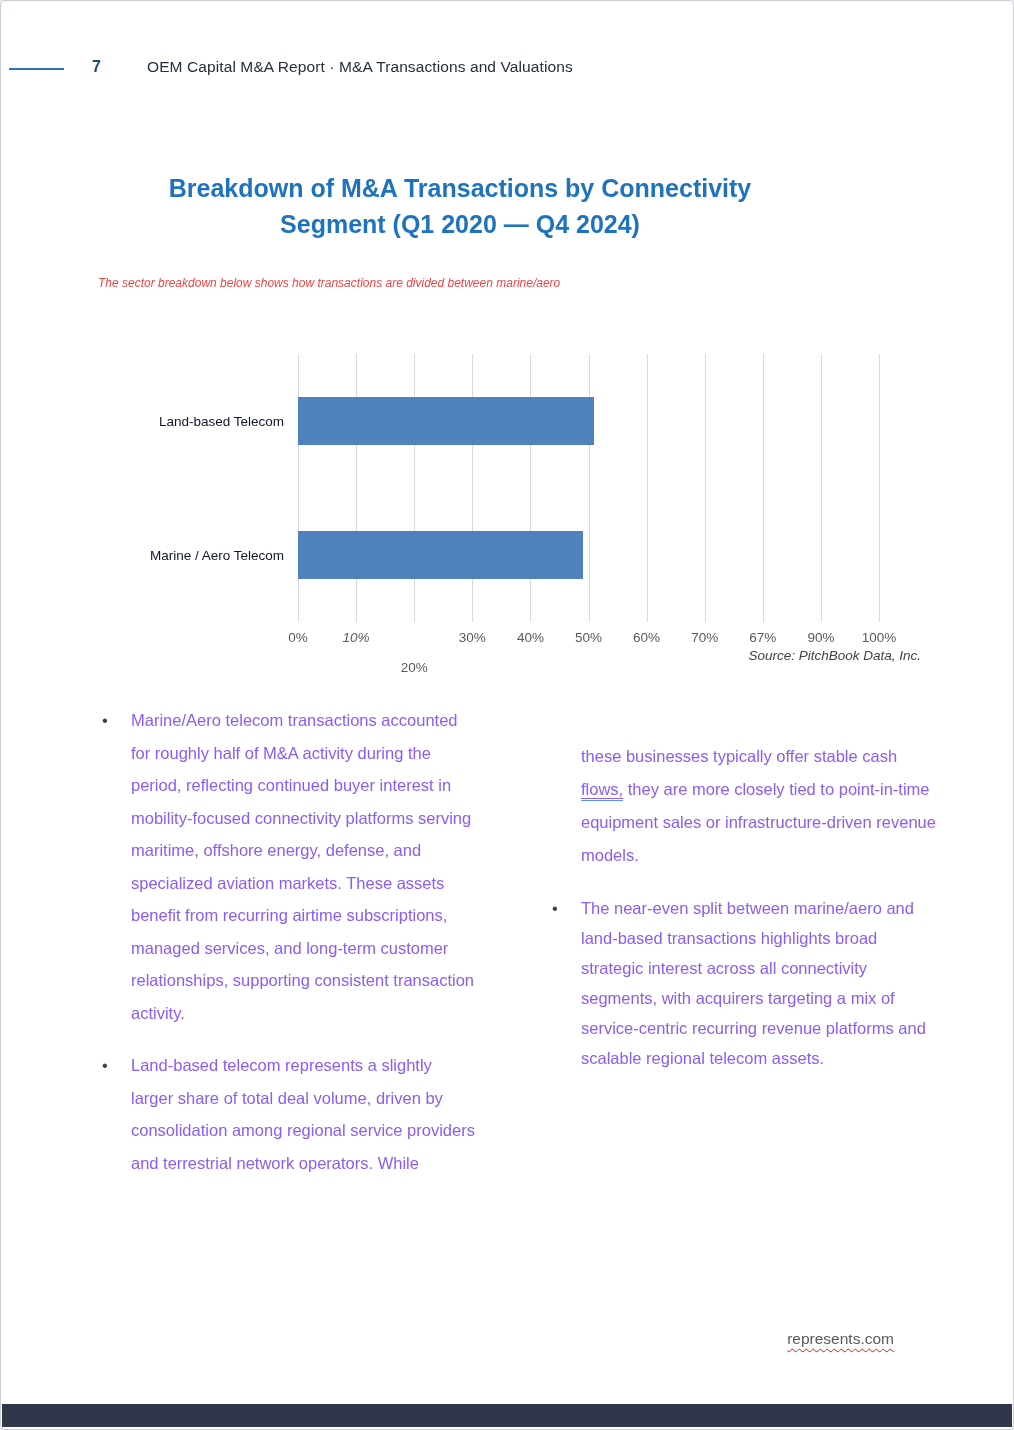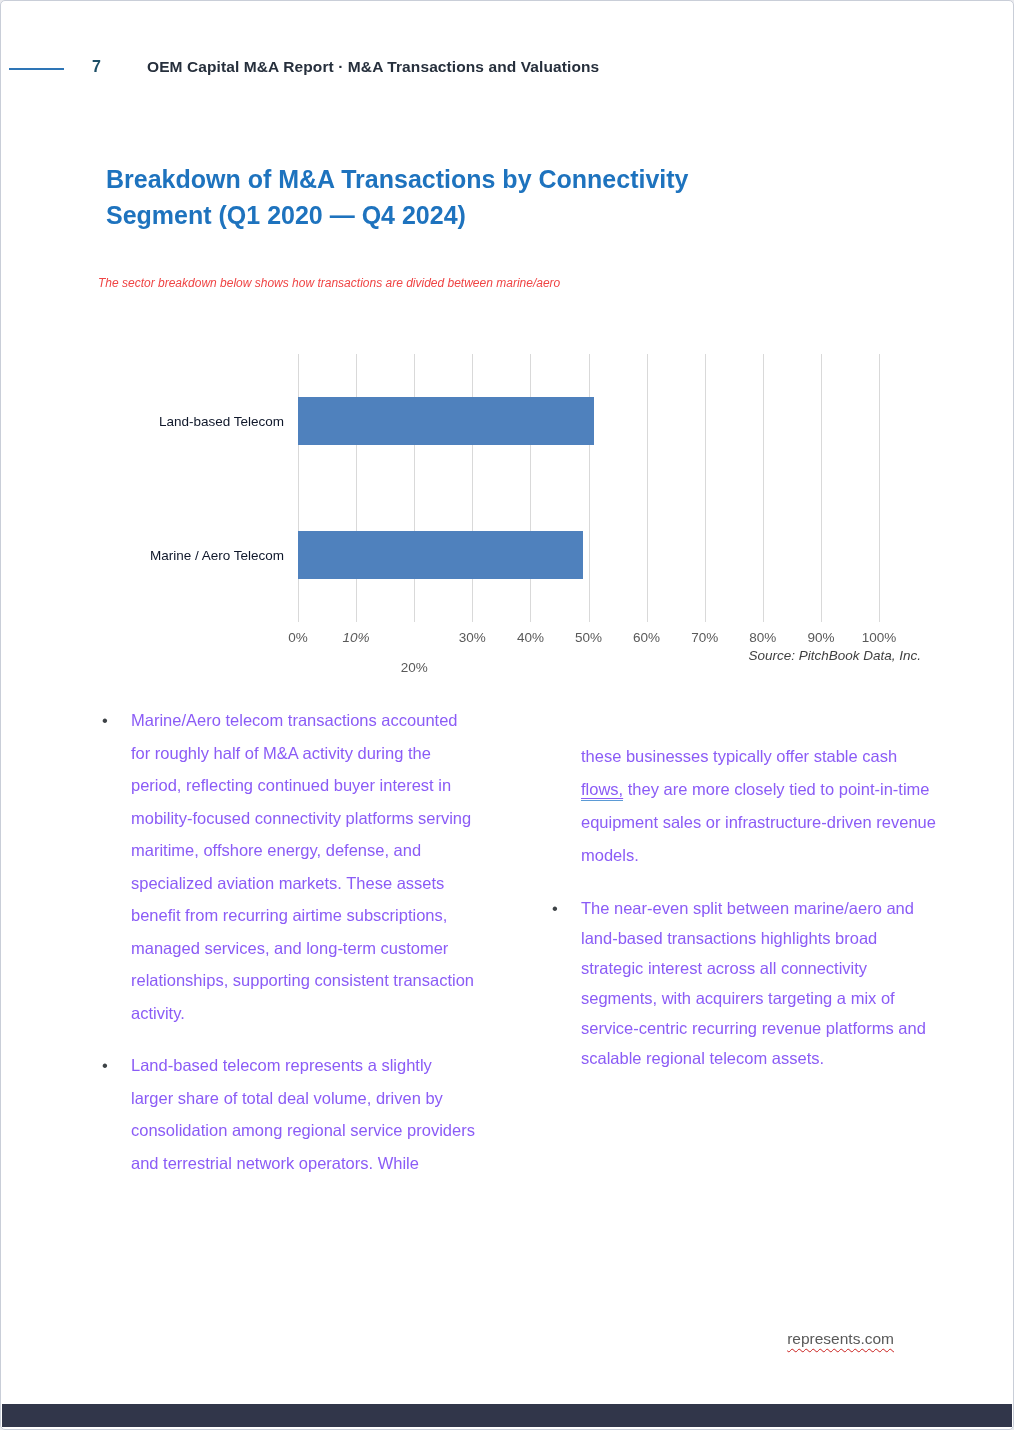--- a/index.html
+++ b/index.html
@@ -4,21 +4,21 @@
 <style>
   html,body{margin:0;padding:0;background:#e9eaee;}
   .page{
     position:relative;width:1012px;height:1428px;margin:0 auto;
     background:#ffffff;border:1px solid #c9ced8;border-radius:5px;
     font-family:"Liberation Sans","DejaVu Sans",sans-serif;overflow:hidden;
   }
   
   .hdr-rule{position:absolute;left:8px;top:67px;width:55px;height:2px;background:#2e75b6;}
   .page-num{position:absolute;left:91px;top:57px;font-size:16px;font-weight:700;color:#1c4e66;}
-  .hdr-title{position:absolute;left:146px;top:57px;font-size:15.5px;color:#262f3c;letter-spacing:.1px;font-weight:bold;}
+  .hdr-title{position:absolute;left:146px;top:57px;font-size:15.5px;color:#262f3c;letter-spacing:.1px;}
   
   .doc-title{
     position:absolute;left:97px;top:152px;width:690px;
     font-size:25px;font-weight:700;line-height:36px;color:#1e73be;
   }
   
   .intro{position:absolute;left:97px;top:268px;width:840px;font-size:12px;color:#ef4444;font-style:italic;}
   .intro .line{height:37px;line-height:28px;}
   .u-grammar{
     text-decoration:underline;text-underline-offset:3px;text-decoration-thickness:1px;
@@ -66,21 +66,21 @@
 </style>
 </head>
 <body>
 
 <div class="page">
 
   <div class="hdr-rule"></div>
   <div class="page-num">7</div>
   <div class="hdr-title">OEM Capital M&amp;A Report · M&amp;A Transactions and Valuations</div>
 
-  <h1 class="doc-title" style="margin:8px;">Breakdown of M&amp;A Transactions by Connectivity Segment (Q1 2020 — Q4 2024)</h1>
+  <h1 class="doc-title" style="margin:17px;text-align:center;">Breakdown of M&amp;A Transactions by Connectivity Segment (Q1 2020 — Q4 2024)</h1>
 
   <div class="intro">
     <div class="line">The sector breakdown below shows how transactions are divided between marine/aero</div>
   </div>
 
   <div class="chart">
     <div class="cat-labels">
         <div class="cat-label" style="top: 25%;">Land-based Telecom</div>
         <div class="cat-label" style="top: 75%;">Marine / Aero Telecom</div>
       </div>
@@ -95,21 +95,21 @@
         <div class="tick" style="left: 30%;">30%</div>
         <div class="gridline" style="left: 40%;"></div>
         <div class="tick" style="left: 40%;">40%</div>
         <div class="gridline" style="left: 50%;"></div>
         <div class="tick" style="left: 50%;">50%</div>
         <div class="gridline" style="left: 60%;"></div>
         <div class="tick" style="left: 60%;">60%</div>
         <div class="gridline" style="left: 70%;"></div>
         <div class="tick" style="left: 70%;">70%</div>
         <div class="gridline" style="left: 80%;"></div>
-        <div class="tick" style="left: 80%;">80%</div>
+        <div class="tick" style="left: 80%;">67%</div>
         <div class="gridline" style="left: 90%;"></div>
         <div class="tick" style="left: 90%;">90%</div>
         <div class="gridline" style="left: 100%;"></div>
         <div class="tick" style="left: 100%;">100%</div>
         <div class="bar" style="top: calc(25% - 24px); width: 51%; background: rgb(79, 129, 189);"></div>
         <div class="bar" style="top: calc(75% - 24px); width: 49%; background: rgb(79, 129, 189);"></div>
       </div>
     <div class="chart-source">Source: PitchBook Data, Inc.</div>
   </div>
 

